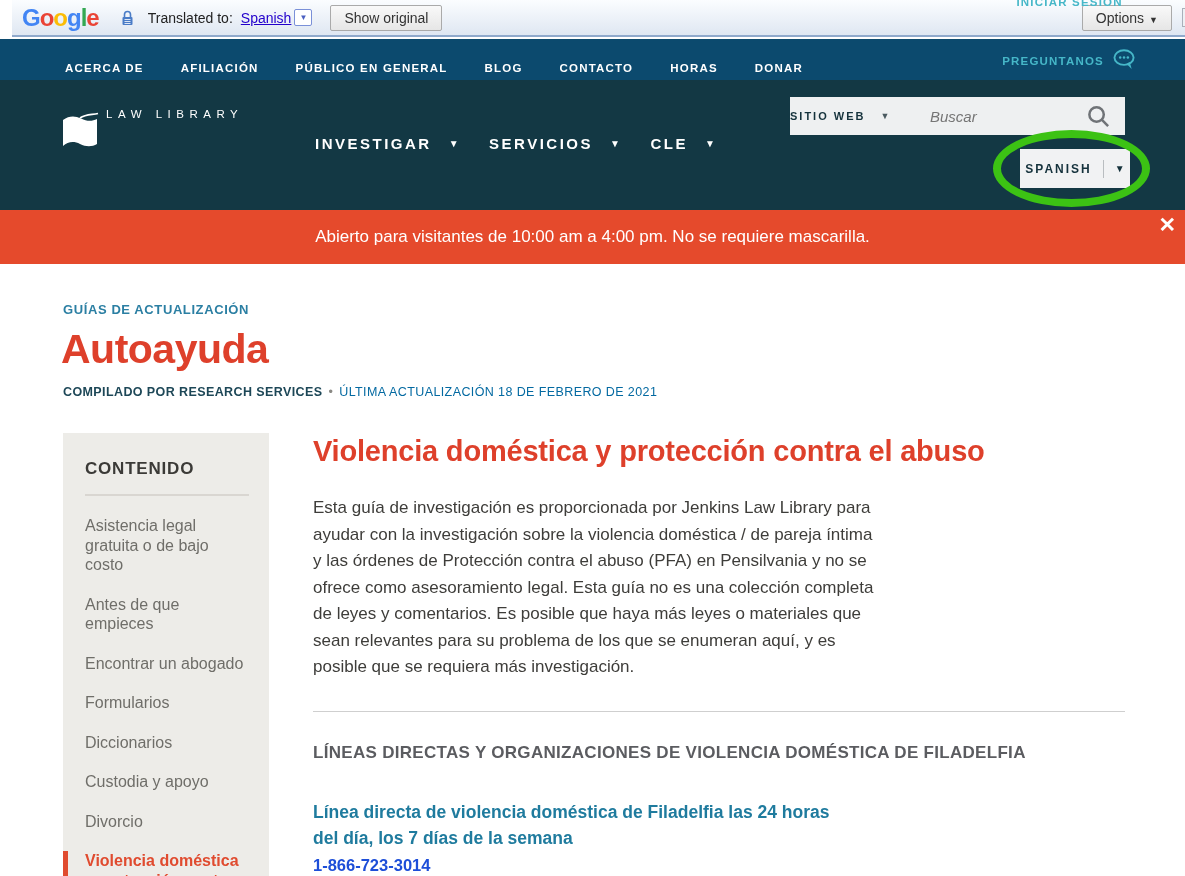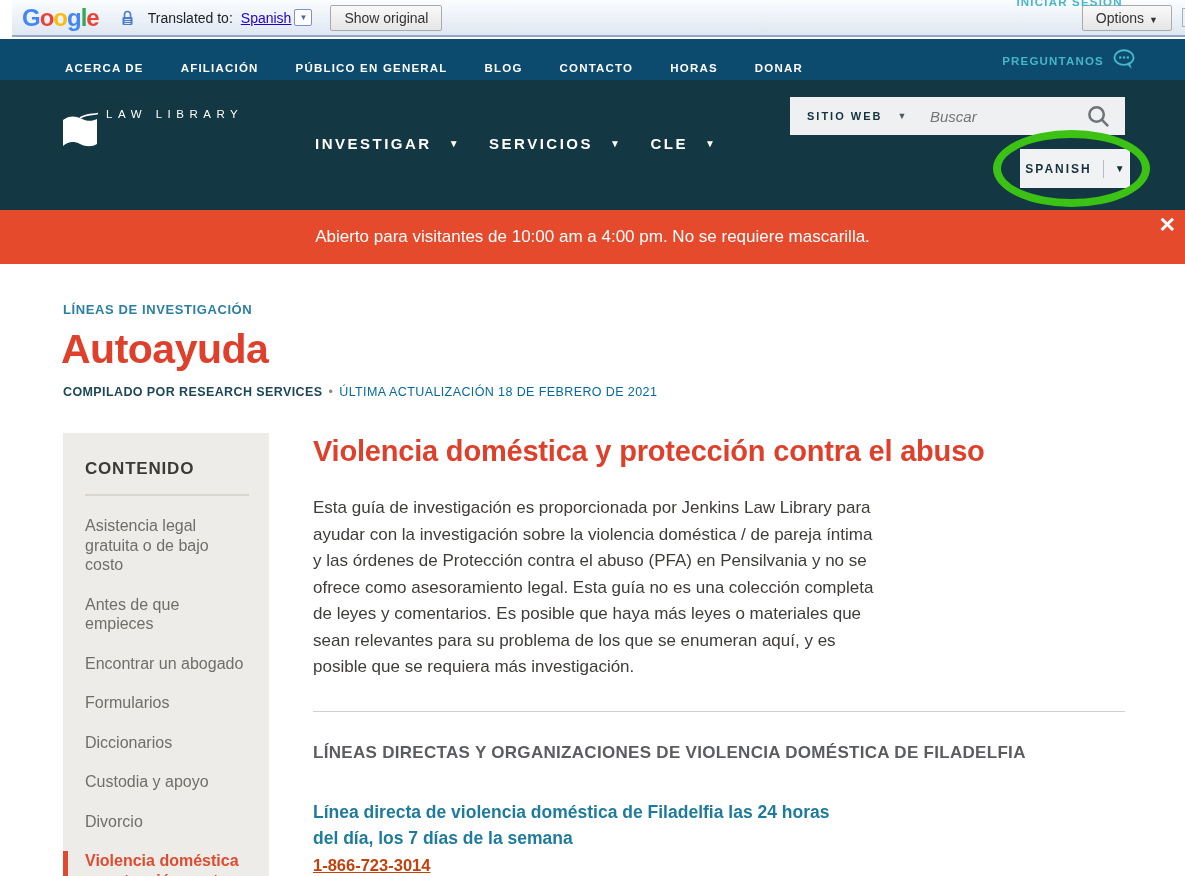--- a/index.html
+++ b/index.html
@@ -42,21 +42,21 @@
   .logo { position:absolute; left:60px; top:26px; display:flex; align-items:flex-start; cursor:pointer; }
   .logo-flag { margin-right:6px; margin-top:6px; }
   .logo-name { font-family:"Liberation Serif",serif; font-size:37px; color:#fff; line-height:38px; }
   .logo-sub { font-size:11.5px; color:#fff; letter-spacing:5.5px; margin-top:2px;text-align:right; }
   .hnav { position:absolute; left:315px; top:55px; display:flex; gap:28px; }
   .hnav-item { color:#fff; font-size:15px; font-weight:bold; letter-spacing:2.5px; cursor:pointer;
                display:inline-flex; align-items:center; }
   .hnav-item .arr { font-size:10px; margin-left:17px; }
   .searchbox { position:absolute; left:790px; top:17px; width:335px; height:38px; background:#eef0f1;
                display:flex; align-items:center; }
-  .scope { display:inline-flex; align-items:center; padding-left:17px; cursor:pointer; }
+  .scope { display:inline-flex; align-items:center; cursor:pointer; }
   .scope-label { font-size:11px; font-weight:bold; letter-spacing:2px; color:#15323c; }
   .scope .arr { font-size:9px; color:#4a5a60; margin-left:15px; }
   .searchbox input { position:absolute; left:140px; top:0; width:140px; height:38px; border:none; outline:none;
                background:transparent; font-family:"Liberation Sans",sans-serif; font-style:italic;
                font-size:15px; color:#8a8a8a; }
   .search-btn { position:absolute; right:14px; top:7px; cursor:pointer; background:none; border:none; }
   .lang-btn { position:absolute; left:1020px; top:69px; width:110px; height:39px; background:#f1f2f3;
               border:none; cursor:pointer; display:flex; align-items:center; justify-content:center;
               font-family:"Liberation Sans",sans-serif; }
   .lang-btn .lbl { font-size:12px; font-weight:bold; letter-spacing:2px; color:#15323c; }
@@ -88,21 +88,21 @@
   .side-item.active { color:#e04b2f; font-weight:bold; border-left:5px solid #e04b2f;
                       margin-left:-22px; padding-left:17px; }
 
   .main { margin-left:44px; flex:1; }
   h2.main-heading { color:#de402b; font-size:29px; font-weight:bold; margin-top:2px; letter-spacing:-0.2px; }
   .intro { margin-top:27px; max-width:568px; font-size:17px; line-height:26.5px; color:#3e3d3a; }
   .divider { border:none; border-top:1px solid #cfcfcf; margin-top:30px; }
   .section-heading { margin-top:31px; font-size:17px; font-weight:bold; color:#5b5c60; letter-spacing:0.3px; }
   .hotline-link { display:block; margin-top:36px; max-width:545px; font-size:17.5px; font-weight:bold;
                   color:#1f7b9e; line-height:26px; cursor:pointer; text-decoration:none; }
-  .hotline-phone { margin-top:5px; font-size:16.5px; font-weight:bold; color:#c2410c;text-decoration:underline; }
+  .hotline-phone { margin-top:5px; font-size:16.5px; font-weight:bold; color:#1d4ed8; }
 </style>
 </head>
 <body>
 
 <div class="page">
 
   <div class="gbar">
     <div class="gbar-left">
       <span class="glogo"><span class="gl-blue">G</span><span class="gl-red">o</span><span class="gl-yellow">o</span><span class="gl-blue">g</span><span class="gl-green">l</span><span class="gl-red">e</span></span>
       <span class="glock">
@@ -207,21 +207,21 @@
     </button>
   </div>
   <div class="green-ellipse"></div>
 
   <div class="banner">
     <div class="banner-text">Abierto para visitantes de 10:00 am a 4:00 pm. No se requiere mascarilla.</div>
     <span class="banner-close">✕</span>
   </div>
 
   <div class="content">
-    <div class="breadcrumb">LÍNEAS DE INVESTIGACIÓN</div>
+    <div class="breadcrumb">GUÍAS DE ACTUALIZACIÓN</div>
     <h1 class="title">Autoayuda</h1>
     <div class="byline">
       <span class="author">COMPILADO POR RESEARCH SERVICES</span><span class="dot">•</span><span class="updated">ÚLTIMA ACTUALIZACIÓN 18 DE FEBRERO DE 2021</span>
     </div>
 
     <div class="row">
       <div class="sidebar">
         <div class="side-heading">CONTENIDO</div>
         <hr class="side-divider">
         <div class="side-item">Asistencia legal gratuita o de bajo costo</div>

